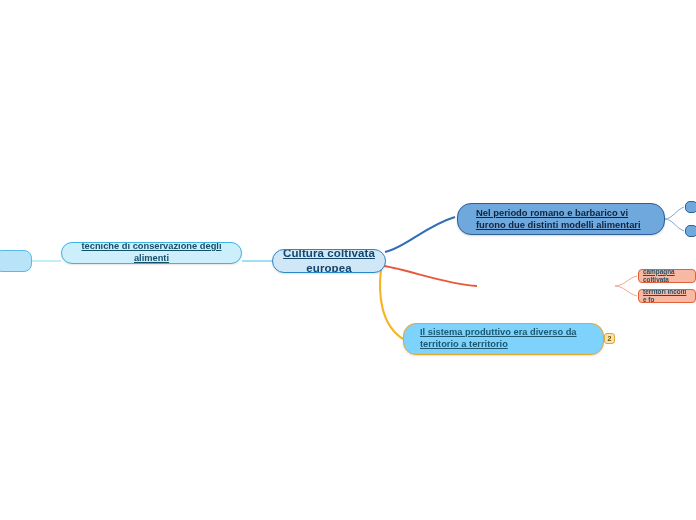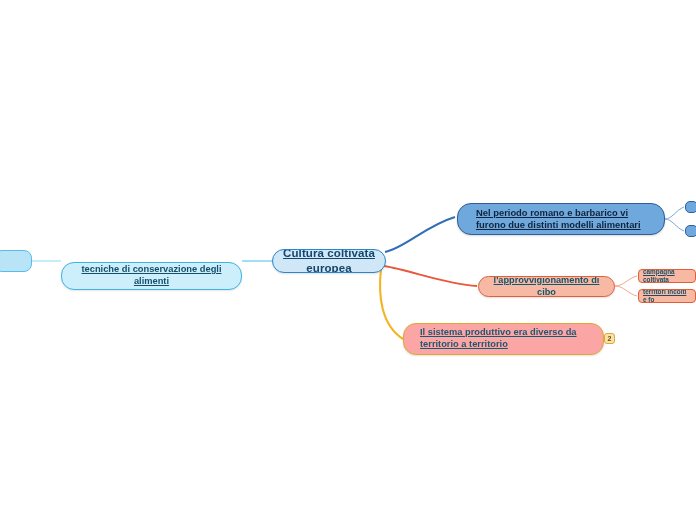--- a/index.html
+++ b/index.html
@@ -87,21 +87,21 @@
     background: #f7b9a4;
     border-color: #e0603a;
     border-radius: 4px;
     color: #1d4e66;
     font-size: 6.4px;
     padding: 0 4px;
     font-weight: bold;
   }
   
   .node-yellow {
-    background: #fca5a5;
+    background: #7dd3fc;
     border-color: #e0a82e;
     border-radius: 13px;
     color: #1d5870;
     font-size: 9.3px;
     padding: 0 12px 0 16px;
     box-shadow: 0 1px 2px rgba(0,0,0,0.13);
   }
   
   .node-leftclip {
     background: #b9e3f7;
@@ -166,37 +166,34 @@
   <div class="node node-blue" style="left:457px; top:203px; width:208px; height:32px;">
     <span>Nel periodo romano e barbarico vi furono due distinti modelli alimentari</span>
   </div>
   <div class="node node-blue-leaf" style="left:685px; top:201px; width:13px; height:12px;">
     <span></span>
   </div>
   <div class="node node-blue-leaf" style="left:685px; top:225px; width:13px; height:12px;">
     <span></span>
   </div>
 
-  <div class="node node-orange" style="left:478px; top:276px; width:137px; height:21px;">
-    <span>l'approvvigionamento di cibo</span>
-  </div>
   <div class="node node-orange-leaf" style="left:638px; top:269px; width:58px; height:14px;">
     <span>campagna coltivata</span>
   </div>
   <div class="node node-orange-leaf" style="left:638px; top:289px; width:58px; height:14px;">
     <span>territori incolti e fo</span>
   </div>
 
   <div class="node node-yellow" style="left:403px; top:323px; width:201px; height:32px;">
     <span>Il sistema produttivo era diverso da territorio a territorio</span>
   </div>
   <div class="badge" style="left:604px; top:333px; width:11px; height:11px;">
     <span>2</span>
   </div>
 
-  <div class="node node-cyan" style="left:61px; top:262px; width:181px; height:28px;">
+  <div class="node node-cyan" style="left:61px; top:242px; width:181px; height:22px;">
     <span>tecniche di conservazione degli alimenti</span>
   </div>
   <div class="node node-leftclip" style="left:-6px; top:250px; width:38px; height:22px;">
     <span></span>
   </div>
 
 </div>
 
 </body></html>

